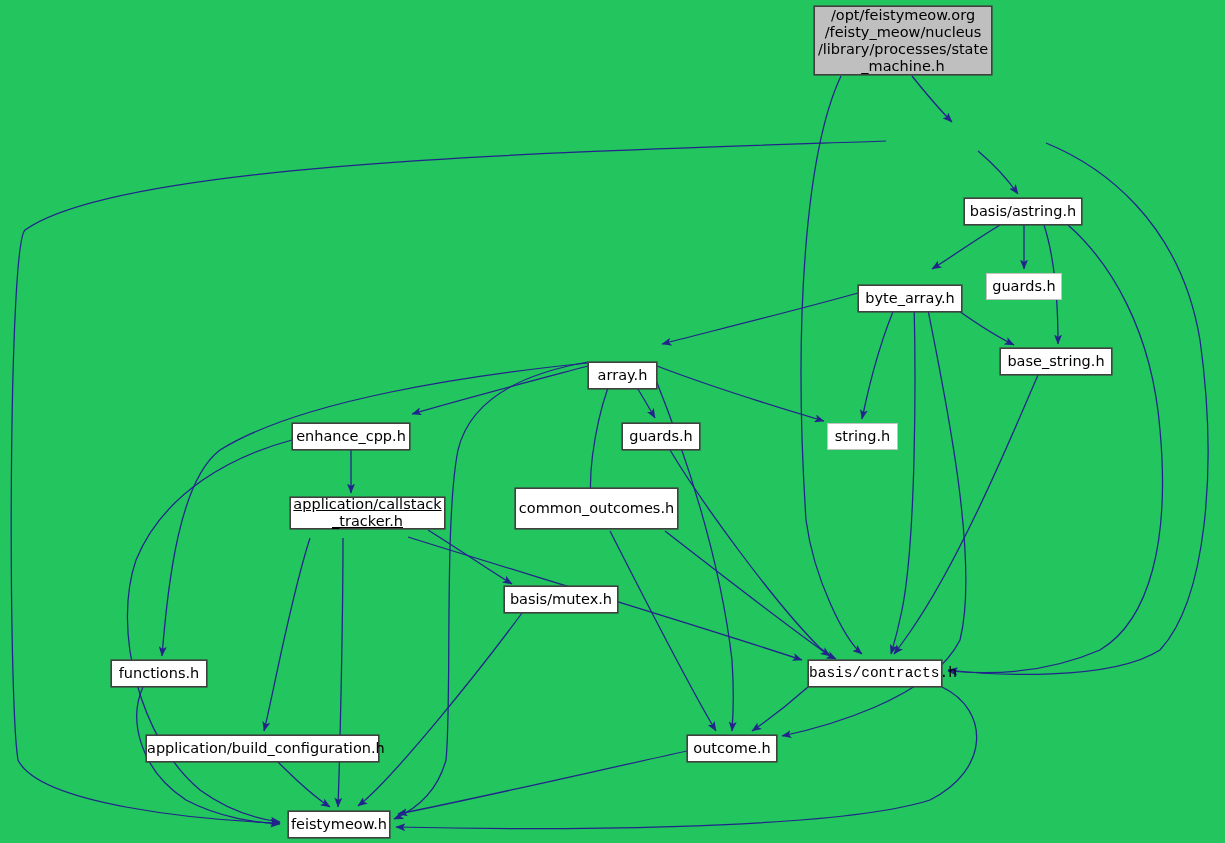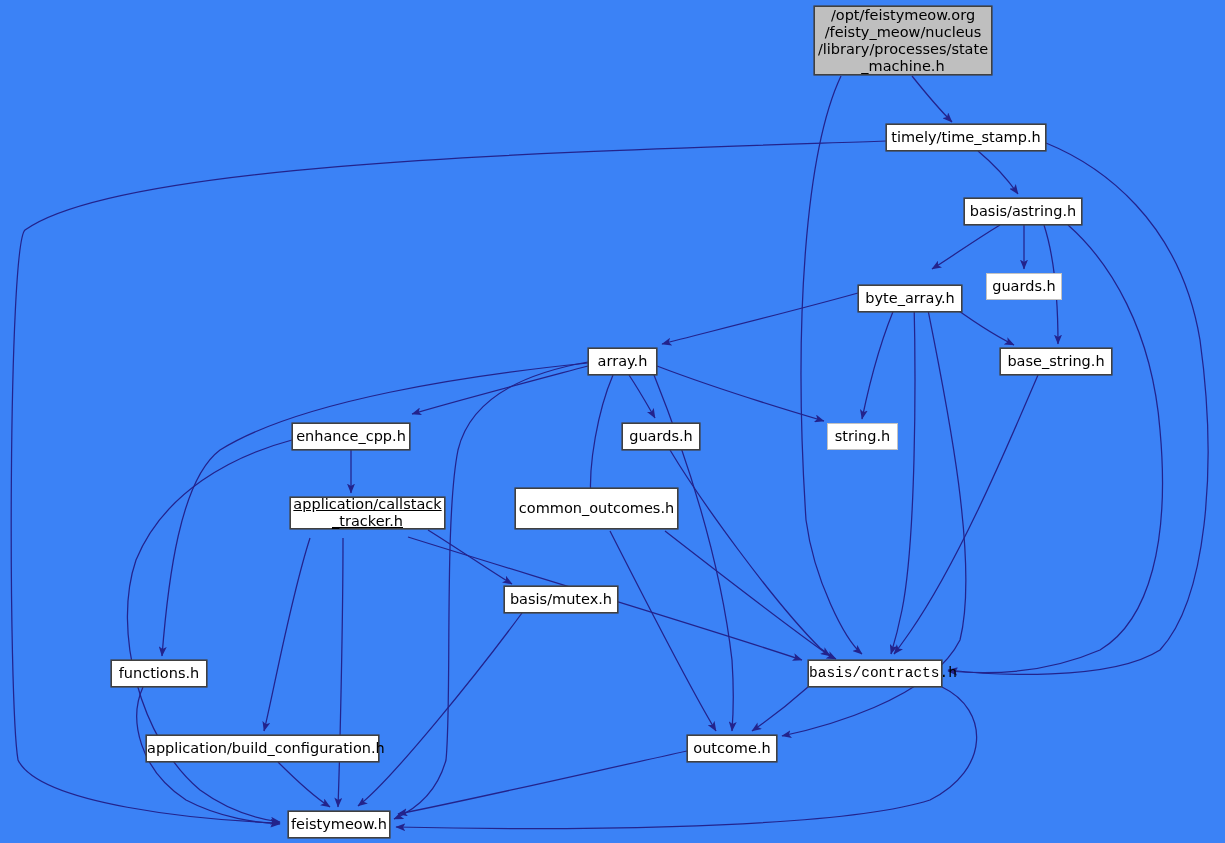--- a/index.html
+++ b/index.html
@@ -1,17 +1,17 @@
 <!DOCTYPE html>
 <html><head>
 <meta charset="utf-8">
 <style>
   html,body{margin:0;padding:0;background:#ffffff;}
   body{width:1225px;height:843px;overflow:hidden;font-family:"DejaVu Sans","Liberation Sans",sans-serif;}
-  #graph{position:relative;width:1225px;height:843px;background:#3b82f6;}
+  #graph{position:relative;width:1225px;height:843px;background:#22c55e;}
   #edges{position:absolute;left:0;top:0;width:1225px;height:843px;}
   .node{position:absolute;box-sizing:border-box;display:flex;align-items:center;justify-content:center;
         text-align:center;background:#ffffff;border:1px solid #404040;color:#000000;
         font-size:14.5px;line-height:17px;letter-spacing:0px;white-space:pre-line;z-index:5;}
   .node.solid{border:1px solid #404040;box-shadow:0 0 0 0.6px #404040;}
   .node.ext{border:1px solid #c2c2c2;box-shadow:none;}
   .node.root{background:#bfbfbf;border:1px solid #404040;box-shadow:0 0 0 0.6px #404040;}
   .node span{display:block;width:100%;}
 </style>
 </head>
@@ -98,26 +98,25 @@
 
       <path d="M278,762 C296,780 316,798 330,807"></path>
 
       <path d="M687,751 C600,770 470,800 398,814"></path>
     </g>
   </svg>
 <div class="node root" style="left: 814px; top: 6px; width: 178px; height: 69px;"><span>/opt/feistymeow.org
 /feisty_meow/nucleus
 /library/processes/state
 _machine.h</span></div>
-    <div class="node solid" style="left: 886px; top: 124px; width: 160px; height: 27px;"><span>timely/time_stamp.h</span></div>
     <div class="node solid" style="left: 964px; top: 198px; width: 118px; height: 27px; align-items: center;"><span>basis/astring.h</span></div>
     <div class="node ext" style="left: 986px; top: 273px; width: 76px; height: 27px;"><span>guards.h</span></div>
     <div class="node solid" style="left: 858px; top: 273px; width: 104px; height: 27px; margin-top: 12px;"><span>byte_array.h</span></div>
     <div class="node solid" style="left: 1000px; top: 348px; width: 112px; height: 27px;"><span>base_string.h</span></div>
-    <div class="node solid" style="left: 588px; top: 348px; width: 69px; height: 27px;"><span>array.h</span></div>
+    <div class="node solid" style="left: 588px; top: 362px; width: 69px; height: 27px;"><span>array.h</span></div>
     <div class="node ext" style="left: 827px; top: 423px; width: 71px; height: 27px;"><span>string.h</span></div>
     <div class="node solid" style="left: 292px; top: 423px; width: 118px; height: 27px;"><span>enhance_cpp.h</span></div>
     <div class="node solid" style="left: 622px; top: 423px; width: 78px; height: 27px;"><span>guards.h</span></div>
     <div class="node solid" style="left: 290px; top: 497px; width: 155px; height: 32px; text-decoration: underline;"><span>application/callstack
 _tracker.h</span></div>
     <div class="node solid" style="left: 515px; top: 488px; width: 163px; height: 41px;"><span>common_outcomes.h</span></div>
     <div class="node solid" style="left: 504px; top: 586px; width: 114px; height: 27px;"><span>basis/mutex.h</span></div>
     <div class="node solid" style="left: 111px; top: 660px; width: 96px; height: 27px;"><span>functions.h</span></div>
     <div class="node solid" style="left: 808px; top: 660px; width: 134px; height: 27px; font-family: Liberation Mono, monospace;"><span>basis/contracts.h</span></div>
     <div class="node solid" style="left: 146px; top: 735px; width: 233px; height: 27px;"><span>application/build_configuration.h</span></div>

